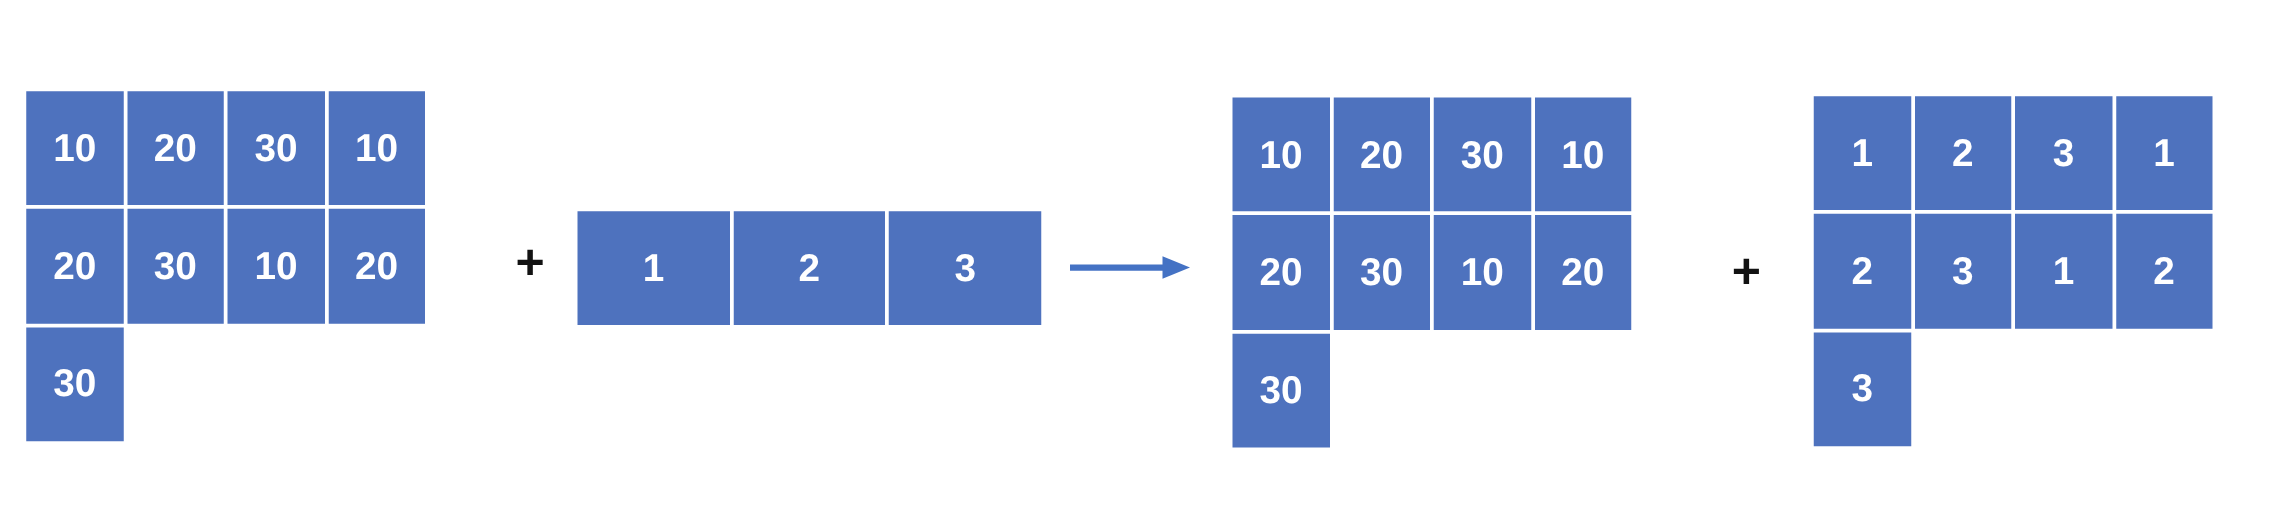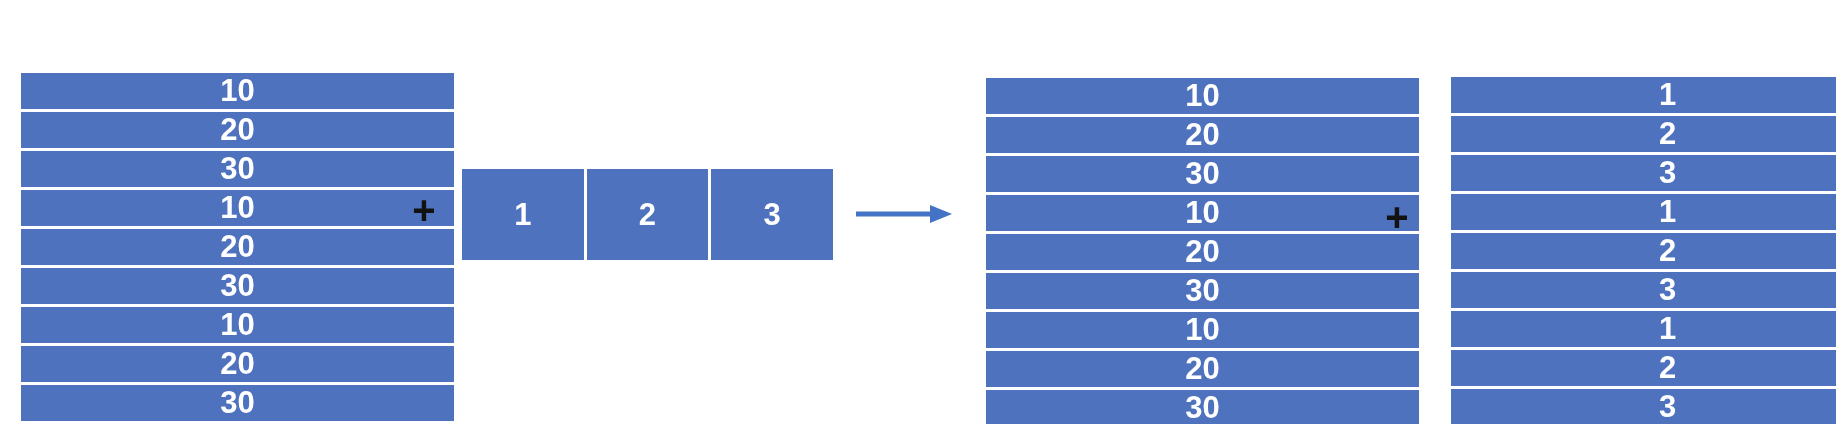--- a/index.html
+++ b/index.html
@@ -21,22 +21,22 @@
     width:1836px;height:424px;
     background:var(--background);
   }
   .matrix{
     position:absolute;
     display:grid;
     gap:3px;
     background:var(--grid-line);
   }
   .matrix.m3x3{
-    width:433px;height:280px;
-    grid-template-columns:repeat(1,1fr);
+    width:319px;height:280px;
+    grid-template-columns:repeat(4,1fr);
     grid-template-rows:repeat(3,1fr);
   }
   .matrix.m1x3{
     width:371px;height:91px;
     grid-template-columns:repeat(3,1fr);
     grid-template-rows:1fr;
   }
   .cell{
     background:var(--cell);
     color:var(--cell-text);

